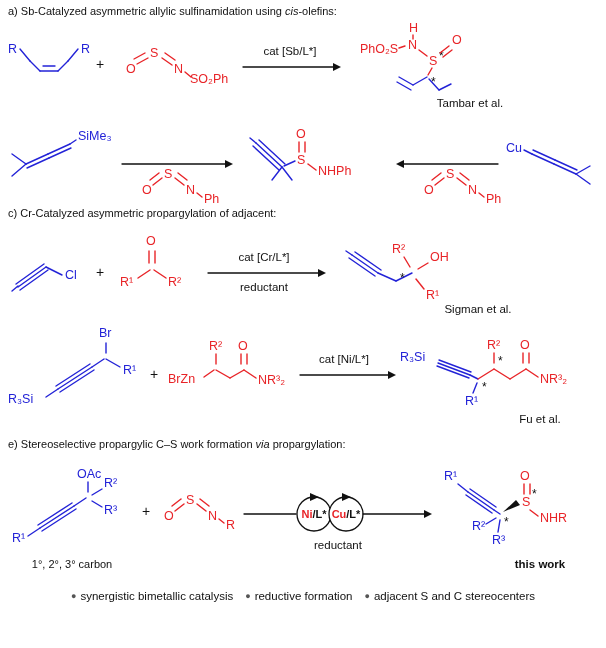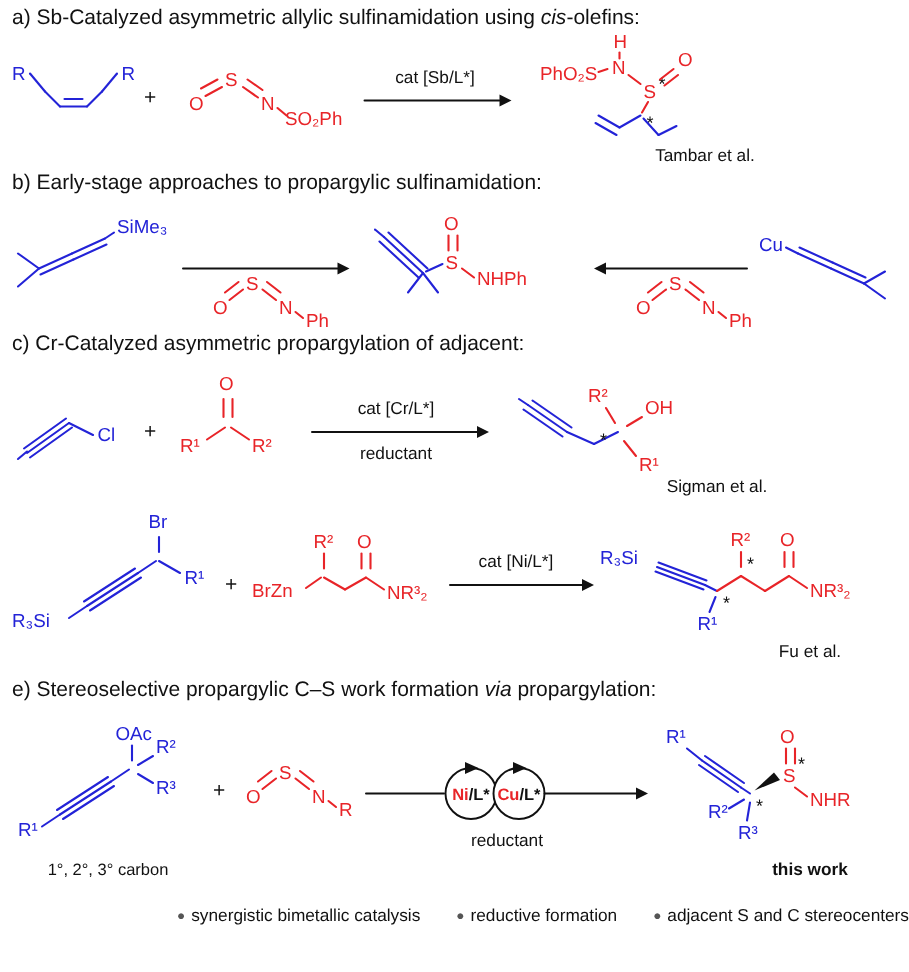--- a/index.html
+++ b/index.html
@@ -1,32 +1,32 @@
 <!DOCTYPE html>
 <html><head>
 <meta charset="utf-8">
 <style>
   *{box-sizing:border-box}
   body{margin:0;background:#fff;font-family:"Liberation Sans",sans-serif;color:#111}
   .page{width:606px;height:648px;padding-top:4px;overflow:hidden;background:#fff}
-  .scheme-title{font-size:14px;line-height:15px;padding-left:8px;color:#111}
+  .scheme-title{font-size:11px;line-height:15px;padding-left:8px;color:#111}
   .scheme-title i{font-style:italic}
   svg{display:block}
   svg text{font-family:"Liberation Sans",sans-serif;font-size:12.5px}
   .bt{fill:#2323d7}.rt{fill:#e82428}.kt{fill:#111}
   .bl{stroke:#2323d7;stroke-width:1.4;stroke-linecap:round}
   .rl{stroke:#e82428;stroke-width:1.4;stroke-linecap:round}
   .kl{stroke:#111;stroke-width:1.3;stroke-linecap:round}
   .sm{font-size:11.5px}.xs{font-size:11px}
   .plus{font-size:14px}
   .star{font-size:12px;fill:#111}
   .b{font-weight:bold}
   .cyc{fill:#fff;stroke:#111;stroke-width:1.3}
   .ah{fill:#111;stroke:none}
-  .footer{display:flex;justify-content:flex-end;gap:24px;font-size:11.5px;padding-top:6px}
+  .footer{display:flex;justify-content:center;gap:12px;font-size:11.5px;padding-top:6px}
   .footer .dot{color:#555;font-size:9px;margin-right:4px;vertical-align:1px}
   .fitem{white-space:nowrap}
 </style>
 </head>
 <body>
 
 <div class="page">
 
   <div class="scheme-title"><span>a) Sb-Catalyzed asymmetric allylic sulfinamidation using </span><i>cis</i><span>-olefins:</span></div>
 
@@ -74,21 +74,20 @@
       <text class="star" x="431" y="67">*</text>
       <line class="bl" x1="427" y1="58" x2="413" y2="66"></line>
       <line class="bl" x1="413" y1="66" x2="399" y2="58"></line>
       <line class="bl" x1="411" y1="71" x2="397" y2="63"></line>
       <line class="bl" x1="429" y1="60" x2="439" y2="71"></line>
       <line class="bl" x1="439" y1="71" x2="451" y2="65"></line>
     </g>
     <text class="kt sm" x="470" y="88" text-anchor="middle">Tambar et al.</text>
   </svg>
 
-  <div class="scheme-title"><span>b) Early-stage approaches to propargylic sulfinamidation:</span></div>
 
   <svg width="606" height="92" viewBox="0 0 606 92">
     <g>
       <line class="bl" x1="12" y1="40" x2="26" y2="50"></line>
       <line class="bl" x1="12" y1="62" x2="26" y2="50"></line>
       <line class="bl" x1="26" y1="50" x2="48" y2="40"></line>
       <line class="bl" x1="27" y1="54" x2="49" y2="44"></line>
       <line class="bl" x1="48" y1="40" x2="70" y2="30"></line>
       <line class="bl" x1="49" y1="44" x2="71" y2="34"></line>
       <line class="bl" x1="70" y1="30" x2="76" y2="26"></line>

